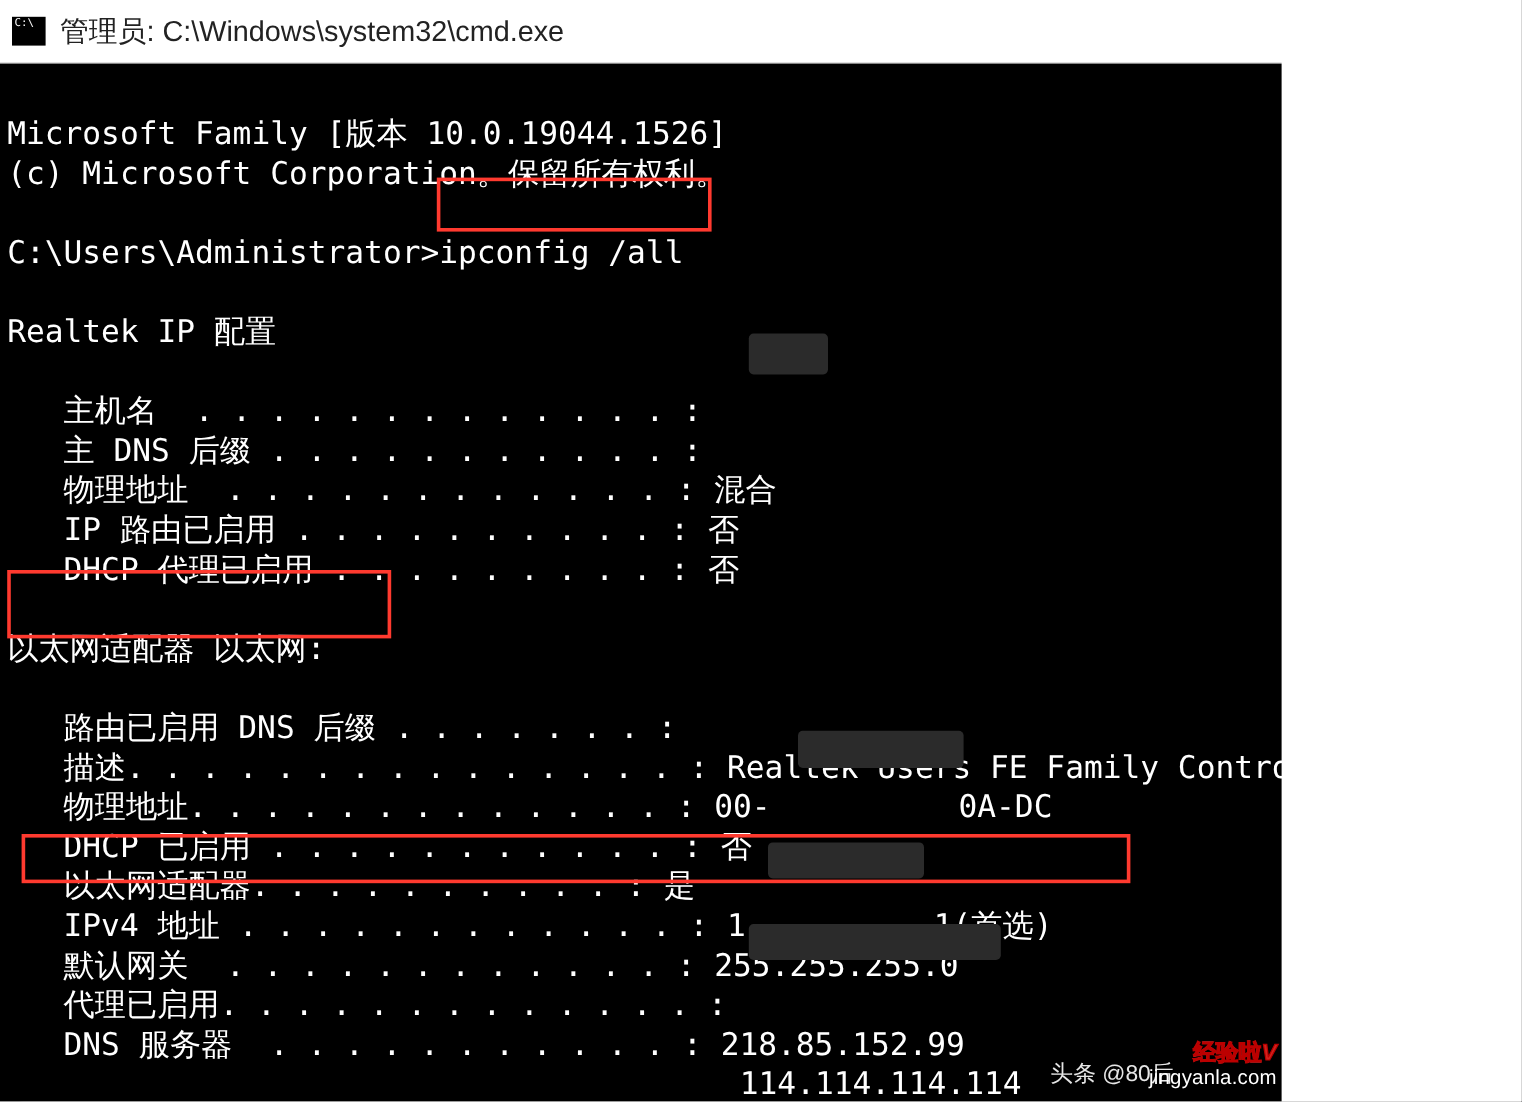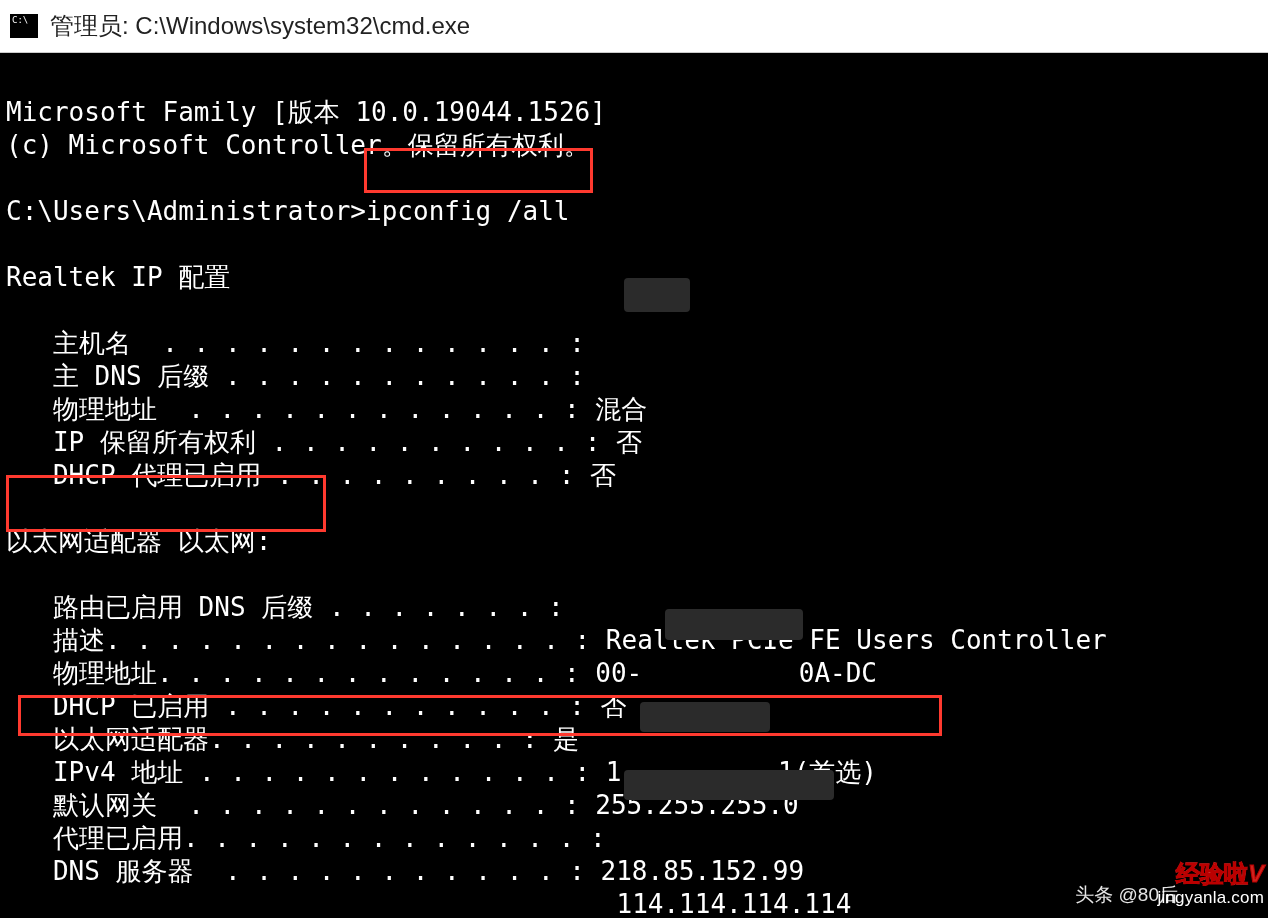--- a/index.html
+++ b/index.html
@@ -5,21 +5,21 @@
   html, body {
     margin: 0;
     padding: 0;
     width: 1268px;
     height: 918px;
     font-family: "SimSun", "宋体", "Microsoft YaHei", monospace;
     background: #fff;
     overflow: hidden;
   }
   .window {
-    width: 1268px;
+    width: 1068px;
     height: 918px;
     background: #fff;
     position: relative;
     border-radius: 19px;
   }
   .title-bar {
     height: 53px;
     background: #fff;
     display: flex;
     align-items: center;
@@ -84,21 +84,21 @@
     text-align: right;
   }
   .watermark-2 {
     position: absolute;
     right: 4px;
     bottom: 10px;
     text-align: right;
     font-family: "Microsoft YaHei", sans-serif;
   }
   .watermark-2 .top {
-    font-size: 24px;
+    font-size: 19px;
     font-weight: 700;
     color: #ffffff;
     -webkit-text-stroke: 1px #b00;
   }
   .watermark-2 .top .v {
     color: #d0221d;
     font-style: italic;
     font-weight: 900;
   }
   .watermark-2 .bottom {
@@ -121,36 +121,36 @@
 
 <div class="window">
 
   <div class="title-bar">
     <div class="title-icon"></div>
     <div class="title-text">管理员: C:\Windows\system32\cmd.exe</div>
   </div>
 
   <div class="terminal">
 <span class="line">Microsoft Family [版本 10.0.19044.1526]</span>
-<span class="line">(c) Microsoft Controller。保留所有权利。</span>
+<span class="line">(c) Microsoft Corporation。保留所有权利。</span>
 <span class="line"> </span>
 <span class="line"><span>C:\Users\Administrator&gt;</span><span>ipconfig /all</span></span>
 <span class="line"> </span>
 <span class="line">Realtek IP 配置</span>
 <span class="line"> </span>
 <span class="line">   主机名  . . . . . . . . . . . . . :</span>
 <span class="line">   主 DNS 后缀 . . . . . . . . . . . :</span>
 <span class="line">   物理地址  . . . . . . . . . . . . : 混合</span>
-<span class="line">   IP 保留所有权利 . . . . . . . . . . : 否</span>
+<span class="line">   IP 路由已启用 . . . . . . . . . . : 否</span>
 <span class="line">   DHCP 代理已启用 . . . . . . . . . : 否</span>
 <span class="line"> </span>
 <span class="line">以太网适配器 以太网:</span>
 <span class="line"> </span>
 <span class="line">   路由已启用 DNS 后缀 . . . . . . . :</span>
-<span class="line">   描述. . . . . . . . . . . . . . . : Realtek PCIe FE Users Controller</span>
+<span class="line">   描述. . . . . . . . . . . . . . . : Realtek Users FE Family Controller</span>
 <span class="line">   物理地址. . . . . . . . . . . . . : 00-          0A-DC</span>
 <span class="line">   DHCP 已启用 . . . . . . . . . . . : 否</span>
 <span class="line">   以太网适配器. . . . . . . . . . : 是</span>
 <span class="line">   IPv4 地址 . . . . . . . . . . . . : 1          1(首选)</span>
 <span class="line">   默认网关  . . . . . . . . . . . . : 255.255.255.0</span>
 <span class="line">   代理已启用. . . . . . . . . . . . . :</span>
 <span class="line">   DNS 服务器  . . . . . . . . . . . : 218.85.152.99</span>
 <span class="line">                                       114.114.114.114</span>
 
   </div>

